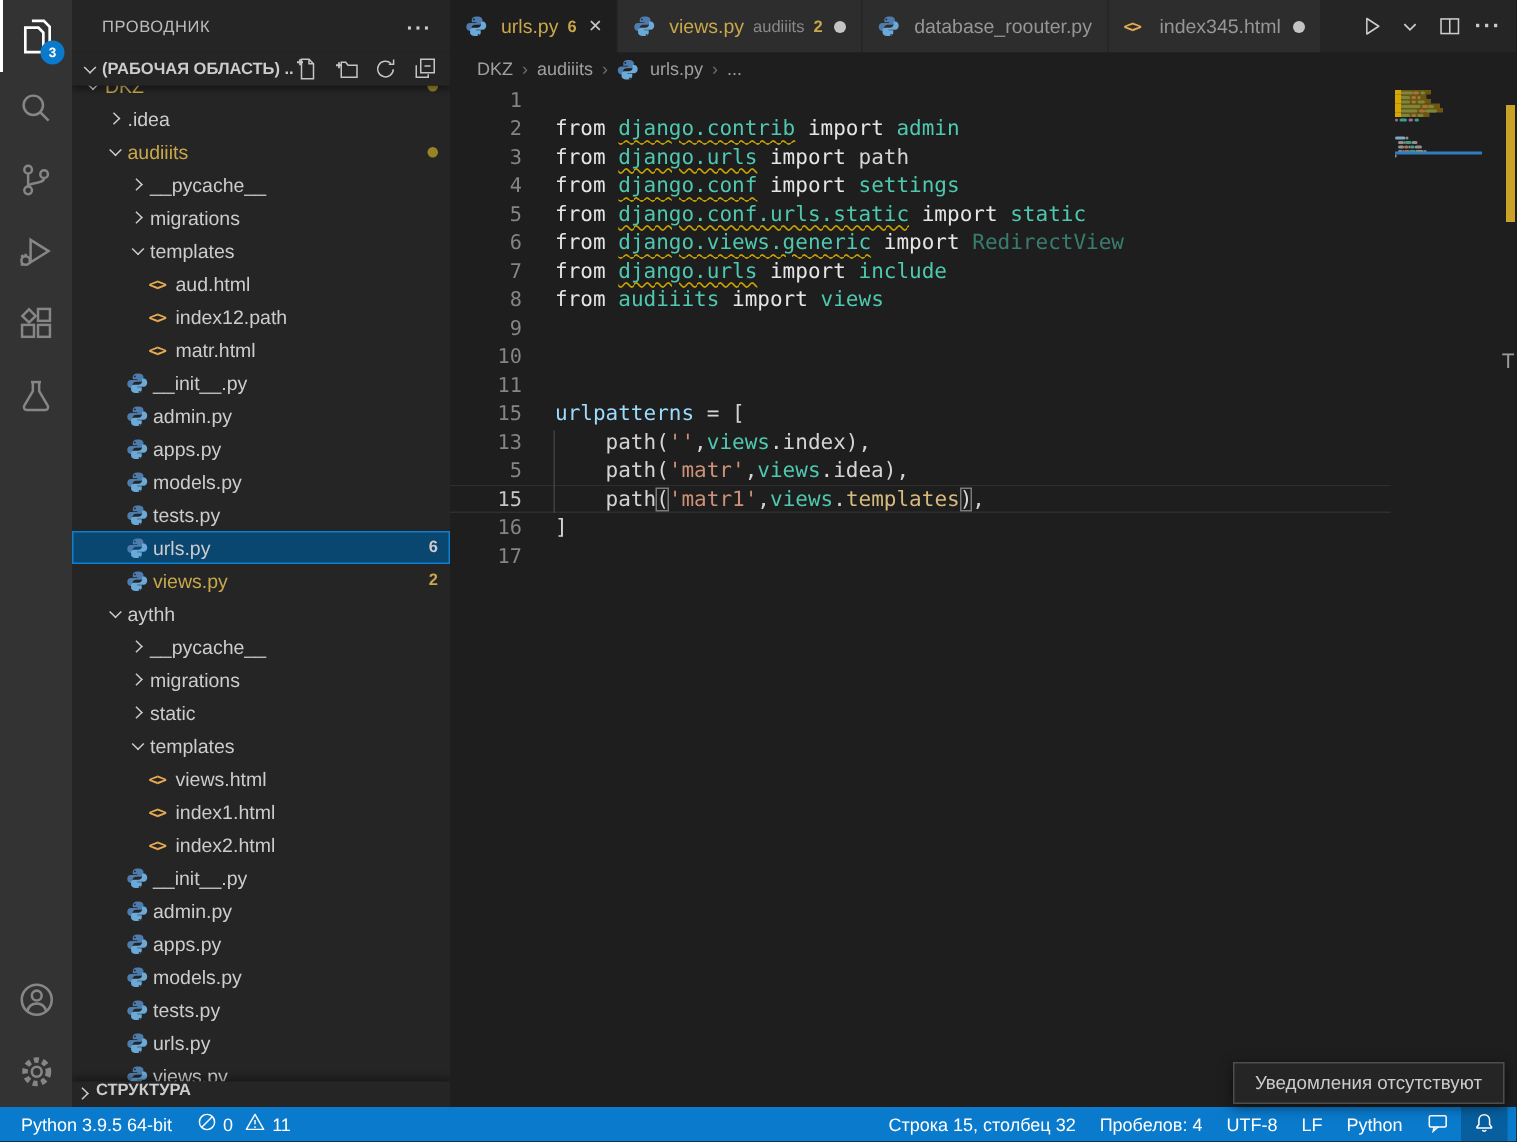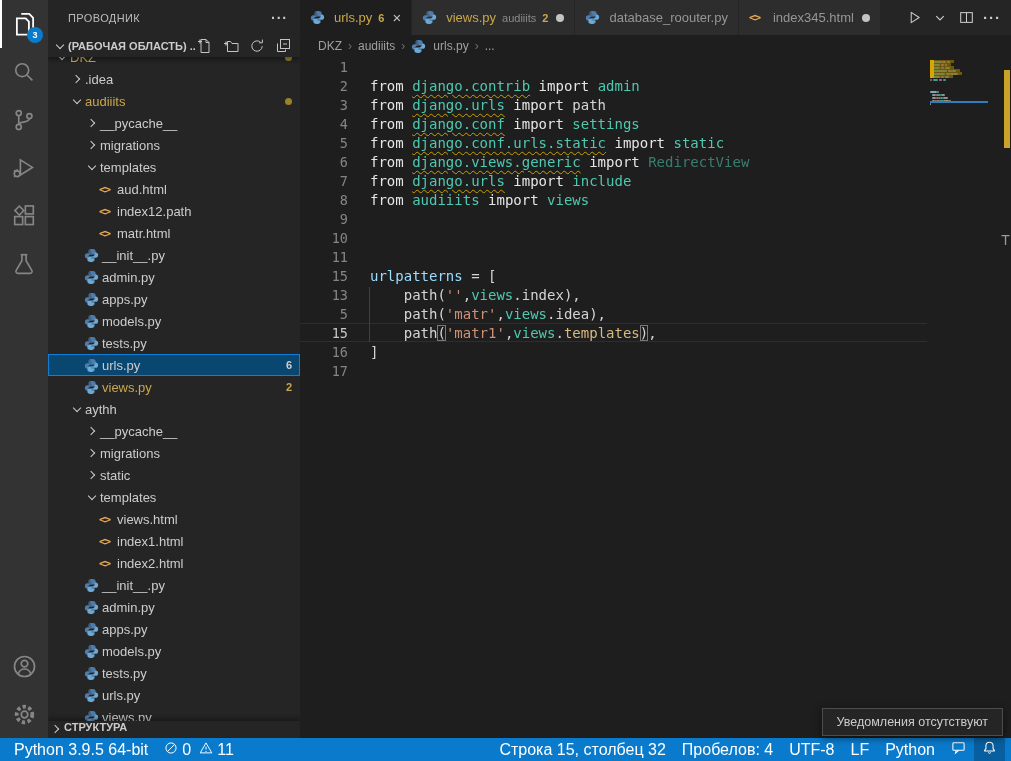--- a/index.html
+++ b/index.html
@@ -92,21 +92,21 @@
   .mm-seg { height:2px; border-radius:1px; }
   .mm-warnbg { position:absolute; top:0; bottom:0; left:0; background:rgba(163,122,7,.6); }
   .mm-warnmark { position:absolute; left:0; top:0; width:4px; height:3px; background:#d7a600; }
   .mm-curline { position:absolute; left:0; top:2px; height:2px; width:58px; background:#2f7cc0; }
   .overview { position:absolute; top:0; right:0; width:11px; bottom:0; }
   .ov-warn { position:absolute; right:1px; width:6px; background:#c9a227; }
   .ov-t { position:absolute; right:0; width:11px; text-align:center; color:#9b9b9b; font-size:14px; font-family:"Liberation Sans",sans-serif; }
 
   
   .statusbar { height:23px; background:var(--accent); color:#ffffff; display:flex; align-items:center;
-    font-size:16px; flex-shrink:0; padding:0 6px; }
+    font-size:12px; flex-shrink:0; padding:0 6px; }
   .sb-left, .sb-right { display:flex; align-items:center; height:100%; }
   .sb-right { margin-left:auto; }
   .st-item { padding:0 8px; height:100%; display:flex; align-items:center; gap:4px; cursor:pointer; white-space:nowrap; }
   .st-item svg { stroke:#ffffff; fill:none; stroke-width:1.1; }
   .st-item.bell-active { background:rgba(0,0,0,.22); }
 
   
   .toast { position:absolute; right:8px; bottom:25px; height:28px; line-height:26px; padding:0 14px;
     background:#252526; border:1px solid #4d4d4d; color:#cccccc; font-size:12.5px;
     box-shadow:0 2px 8px rgba(0,0,0,.5); z-index:20; cursor:pointer; }

